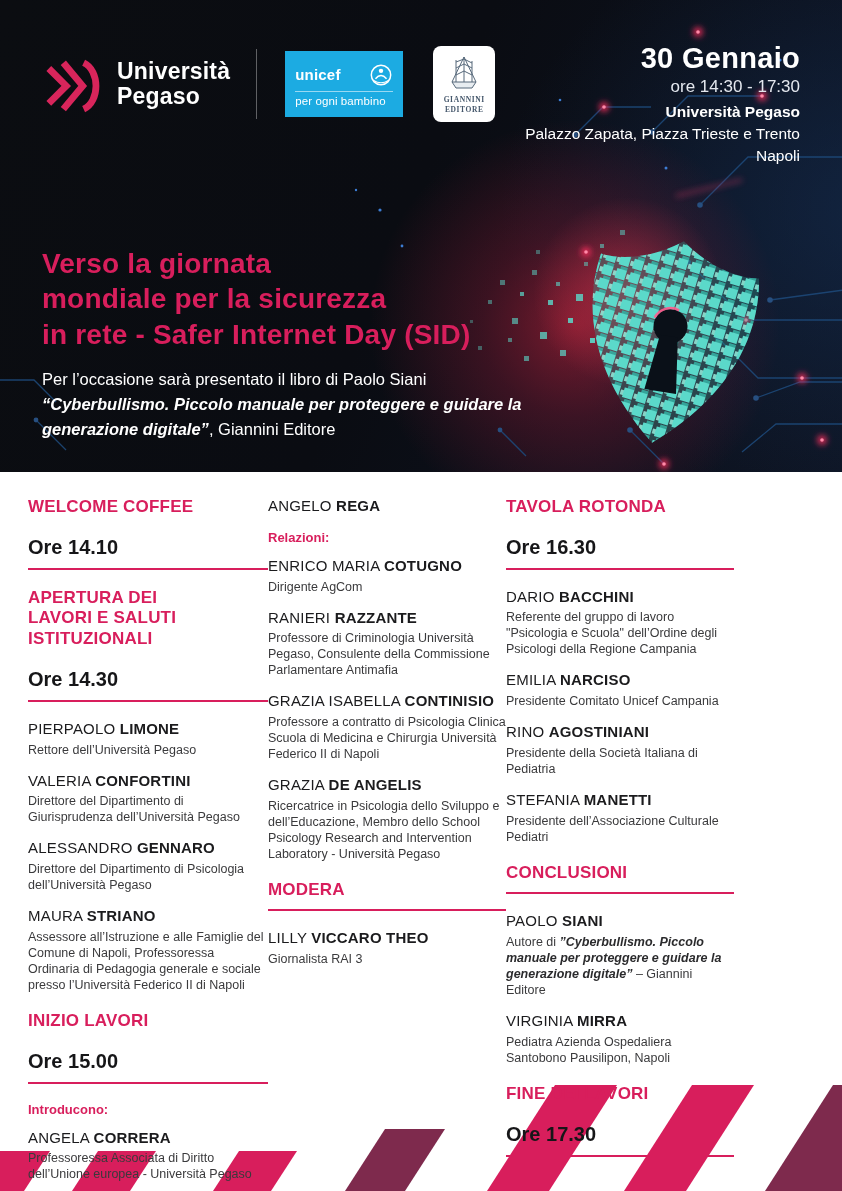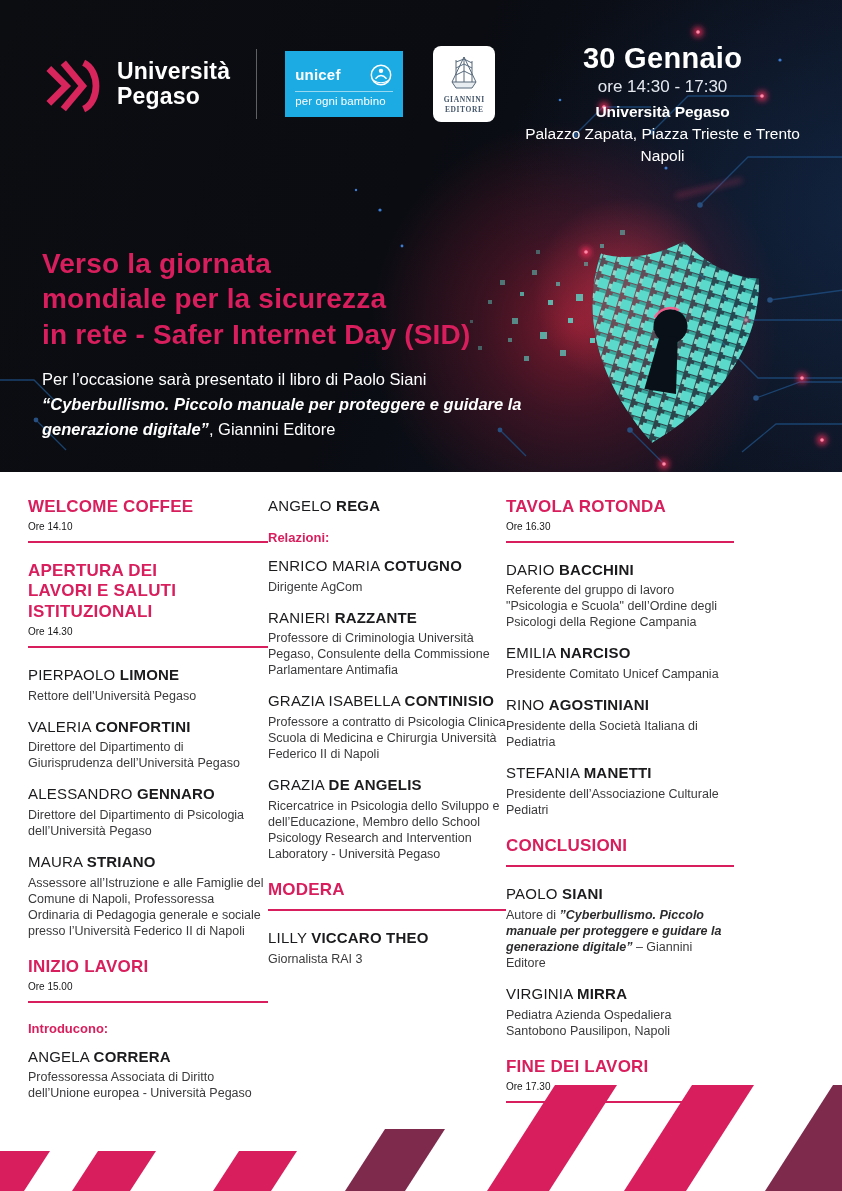--- a/index.html
+++ b/index.html
@@ -20,39 +20,39 @@
                 display:flex; flex-direction:column; justify-content:center; }
   .unicef-top { display:flex; align-items:center; justify-content:space-between; }
   .unicef-name { color:#fff; font-size:15px; font-weight:700; letter-spacing:.2px; line-height:1; }
   .unicef-rule { height:1px; background:rgba(255,255,255,.55); margin:4px 0 3px; }
   .unicef-tag { color:#fff; font-size:11.5px; letter-spacing:.1px; }
   .giannini-box { width:62px; height:76px; background:#fff; margin-left:30px; padding:5px 3px 4px;
                   display:flex; flex-direction:column; align-items:center; justify-content:center;border-radius:8px; }
   .giannini-text { font-family:"Liberation Serif", serif; font-size:7.5px; color:#45576b;
                    text-align:center; letter-spacing:.6px; line-height:1.3; margin-top:3px; font-weight:700; }
 
-  .event-info { position:absolute; right:42px; top:42px; text-align:center; color:#fff; z-index:3; }
+  .event-info { position:absolute; right:42px; top:42px; text-align:right; color:#fff; z-index:3; }
   .event-date { font-size:29px; font-weight:800; letter-spacing:.3px; }
   .event-time { font-size:17px; font-weight:400; color:#e4e8ef; margin-top:2px; }
   .event-venue { font-size:15.5px; font-weight:700; margin-top:6px; }
   .event-address { font-size:15.5px; margin-top:4px; }
   .event-city { font-size:15.5px; margin-top:4px; }
 
   .hero { position:absolute; left:42px; top:246px; z-index:3; }
   .hero-title { color:#d81e5c; font-size:28px; font-weight:800; line-height:1.26; letter-spacing:.2px; }
   .hero-intro { margin-top:15px; color:#fff; font-size:16.5px; line-height:1.52; width:500px; }
   .hero-intro .book { font-weight:700; font-style:italic; }
 
   
   .program { position:absolute; top:497px; left:28px; width:758px; z-index:2;
              display:grid; grid-template-columns:240px 238px 228px; }
   .psection { margin-bottom:18px; }
   .psection:not(:first-child) { margin-top:18px; }
   .sec-title { color:#d81e5c; font-size:17px; font-weight:800; line-height:1.22; letter-spacing:.2px; max-width:192px; }
-  .sec-time { color:#161618; font-size:10px; font-weight:400; margin-top:3px; }
+  .sec-time { color:#161618; font-size:20px; font-weight:700; margin-top:18px; }
   .sec-rule { height:2px; background:#d81e5c; margin-top:9px; }
   .person { margin-bottom:14px; }
   .pname { font-size:15px; color:#1b1b1d; letter-spacing:.2px; margin-bottom:3px; line-height:1.25; }
   .pfirst { font-weight:400; }
   .plast { font-weight:700; }
   .prole { font-size:12.5px; color:#3a3a3c; line-height:1.28; }
   .prole .seg-bi { font-weight:700; font-style:italic; color:#2b2b2d; }
   .plabel { color:#d81e5c; font-size:13px; font-weight:700; margin:4px 0 12px; }
 
   

